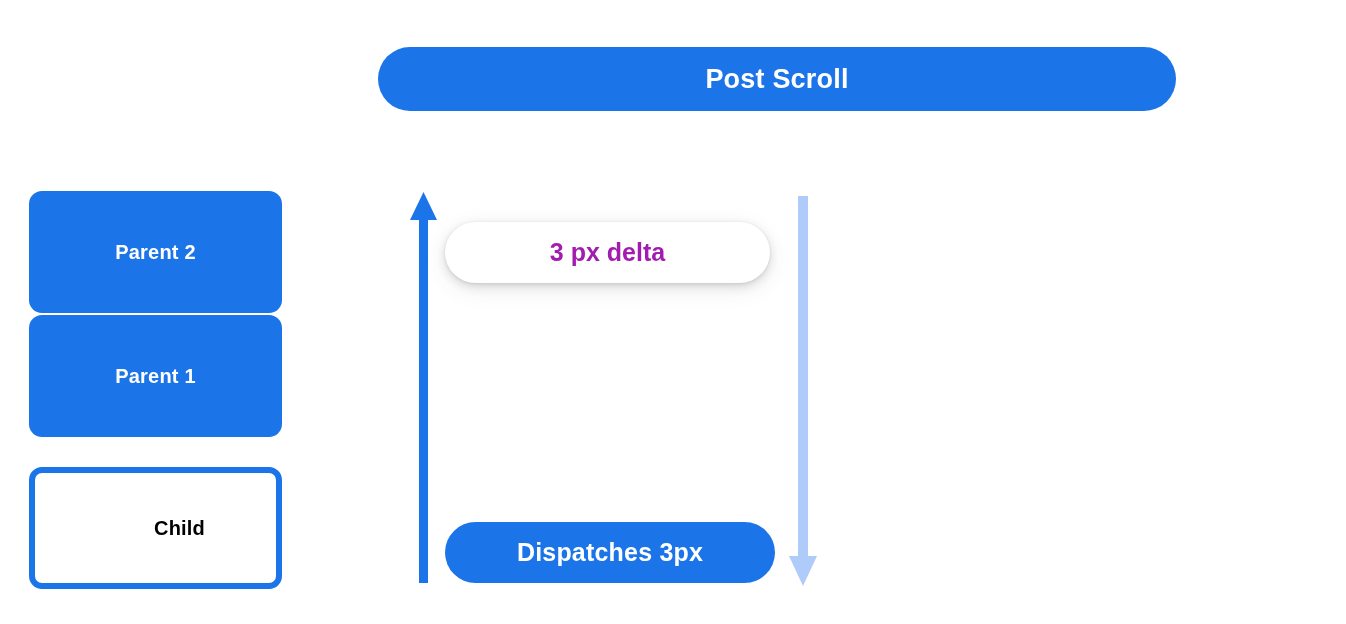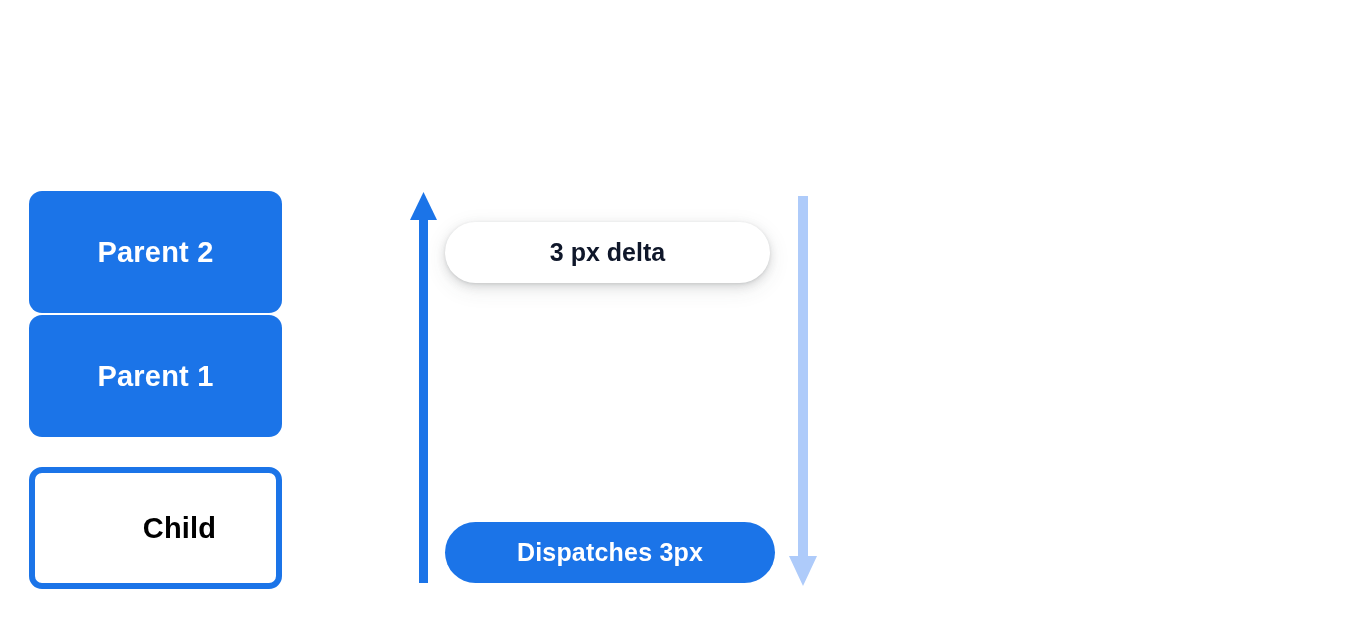--- a/index.html
+++ b/index.html
@@ -56,21 +56,21 @@
   }
   .node-box.filled {
     background: #1b74e8;
   }
   .node-box.outlined {
     background: #ffffff;
     border: 6px solid #1b74e8;
     padding-left: 48px;
   }
   .node-box-label {
-    font-size: 29px;
+    font-size: 20px;
     font-weight: bold;
     line-height: 1;
     letter-spacing: 0.2px;
   }
   .node-box.filled .node-box-label { color: #ffffff; }
   .node-box.outlined .node-box-label { color: #000000; }
 
   .node-parent2 { top: 191px; }
   .node-parent1 { top: 315px; }
   .node-child   { top: 467px; }
@@ -106,21 +106,21 @@
   .pill-delta {
     left: 445px;
     top: 222px;
     width: 325px;
     background: #ffffff;
     box-shadow: 0 3px 10px rgba(60,64,67,0.16),
                 0 1px 3px rgba(60,64,67,0.12),
                 0 6px 22px rgba(60,64,67,0.10);
   }
   .pill-delta .center-pill-label {
-    color: #0f172a;
+    color: #a21caf;
     font-size: 25px;
     font-weight: bold;
     line-height: 1;
   }
   .pill-dispatch {
     left: 445px;
     top: 498px;
     width: 330px;
     background: #1b74e8;
     margin-top: 24px;
@@ -131,20 +131,23 @@
     font-weight: bold;
     line-height: 1;
     letter-spacing: 0.2px;
   }
 </style>
 </head>
 <body>
 
 <div id="canvas">
 
+  <div class="header-bar">
+    <span class="header-bar-label">Post Scroll</span>
+  </div>
 
   <div class="node-box filled node-parent2">
     <span class="node-box-label">Parent 2</span>
   </div>
 
   <div class="node-box filled node-parent1">
     <span class="node-box-label">Parent 1</span>
   </div>
 
   <div class="node-box outlined node-child">

